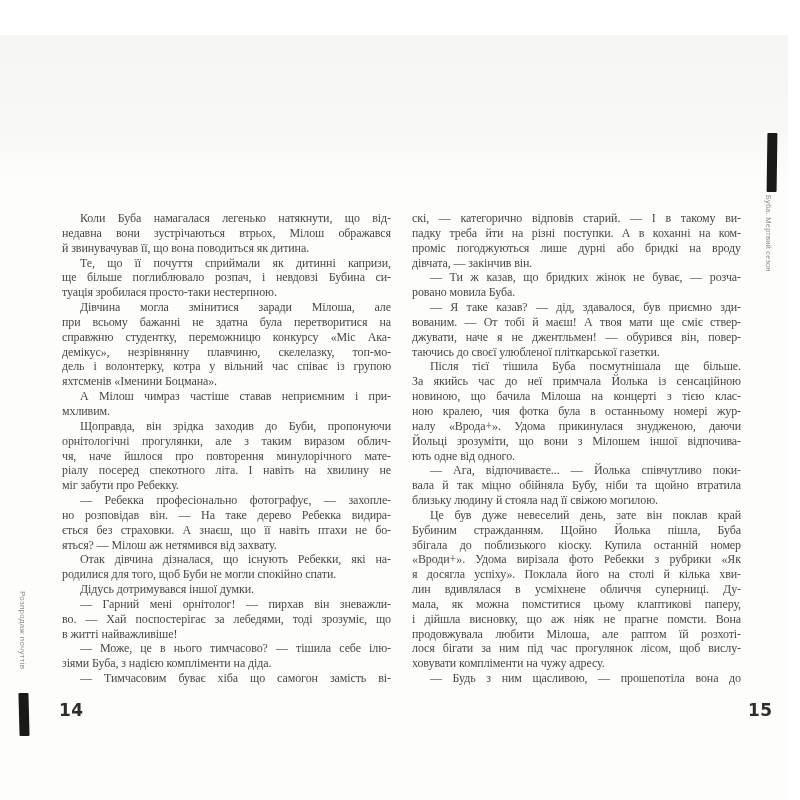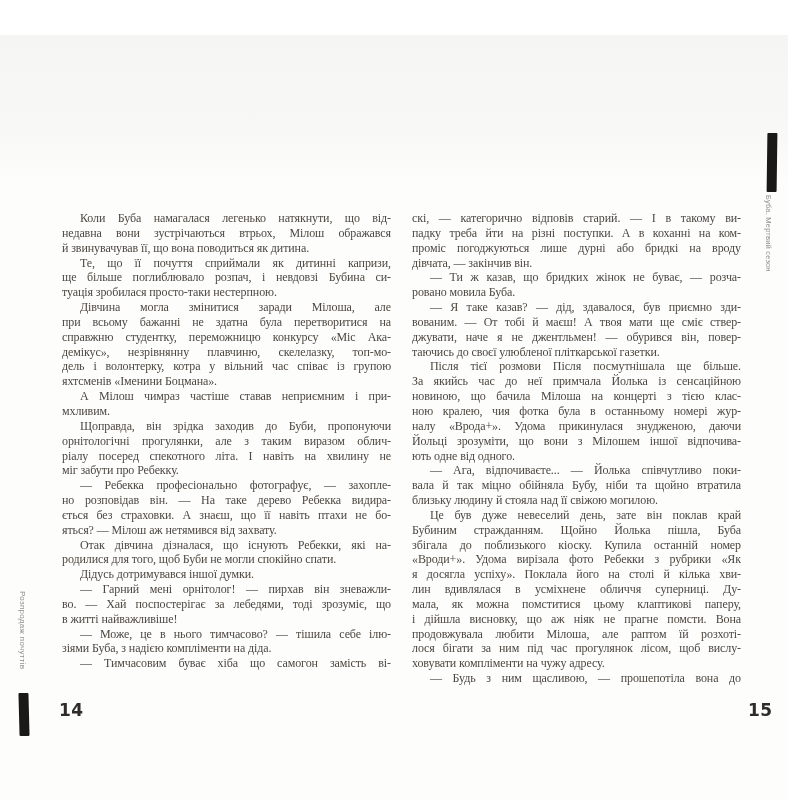--- a/index.html
+++ b/index.html
@@ -82,20 +82,21 @@
       <div class="line indent">Дівчина могла змінитися заради Мілоша, але</div>
       <div class="line">при всьому бажанні не здатна була перетворитися на</div>
       <div class="line">справжню студентку, переможницю конкурсу «Міс Ака-</div>
       <div class="line">демікус», незрівнянну плавчиню, скелелазку, топ-мо-</div>
       <div class="line">дель і волонтерку, котра у вільний час співає із групою</div>
       <div class="line para-end">яхтсменів «Іменини Боцмана».</div>
       <div class="line indent">А Мілош чимраз частіше ставав неприємним і при-</div>
       <div class="line para-end">мхливим.</div>
       <div class="line indent">Щоправда, він зрідка заходив до Буби, пропонуючи</div>
       <div class="line">орнітологічні прогулянки, але з таким виразом облич-</div>
+      <div class="line">чя, наче йшлося про повторення минулорічного мате-</div>
       <div class="line">ріалу посеред спекотного літа. І навіть на хвилину не</div>
       <div class="line para-end">міг забути про Ребекку.</div>
       <div class="line indent">— Ребекка професіонально фотографує, — захопле-</div>
       <div class="line">но розповідав він. — На таке дерево Ребекка видира-</div>
       <div class="line">ється без страховки. А знаєш, що її навіть птахи не бо-</div>
       <div class="line para-end">яться? — Мілош аж нетямився від захвату.</div>
       <div class="line indent">Отак дівчина дізналася, що існують Ребекки, які на-</div>
       <div class="line para-end">родилися для того, щоб Буби не могли спокійно спати.</div>
       <div class="line indent para-end">Дідусь дотримувався іншої думки.</div>
       <div class="line indent">— Гарний мені орнітолог! — пирхав він зневажли-</div>
@@ -110,21 +111,21 @@
       <div class="line">скі, — категорично відповів старий. — І в такому ви-</div>
       <div class="line">падку треба йти на різні поступки. А в коханні на ком-</div>
       <div class="line">проміс погоджуються лише дурні або бридкі на вроду</div>
       <div class="line para-end">дівчата, — закінчив він.</div>
       <div class="line indent">— Ти ж казав, що бридких жінок не буває, — розча-</div>
       <div class="line para-end">ровано мовила Буба.</div>
       <div class="line indent">— Я таке казав? — дід, здавалося, був приємно зди-</div>
       <div class="line">вованим. — От тобі й маєш! А твоя мати ще сміє ствер-</div>
       <div class="line">джувати, наче я не джентльмен! — обурився він, повер-</div>
       <div class="line para-end">таючись до своєї улюбленої пліткарської газетки.</div>
-      <div class="line indent">Після тієї розмови Після посмутнішала ще більше.</div>
+      <div class="line indent">Після тієї тішила Буба посмутнішала ще більше.</div>
       <div class="line">За якийсь час до неї примчала Йолька із сенсаційною</div>
       <div class="line">новиною, що бачила Мілоша на концерті з тією клас-</div>
       <div class="line">ною кралею, чия фотка була в останньому номері жур-</div>
       <div class="line">налу «Врода+». Удома прикинулася знудженою, даючи</div>
       <div class="line">Йольці зрозуміти, що вони з Мілошем іншої відпочива-</div>
       <div class="line para-end">ють одне від одного.</div>
       <div class="line indent">— Ага, відпочиваєте... — Йолька співчутливо поки-</div>
       <div class="line">вала й так міцно обійняла Бубу, ніби та щойно втратила</div>
       <div class="line para-end">близьку людину й стояла над її свіжою могилою.</div>
       <div class="line indent">Це був дуже невеселий день, зате він поклав край</div>

